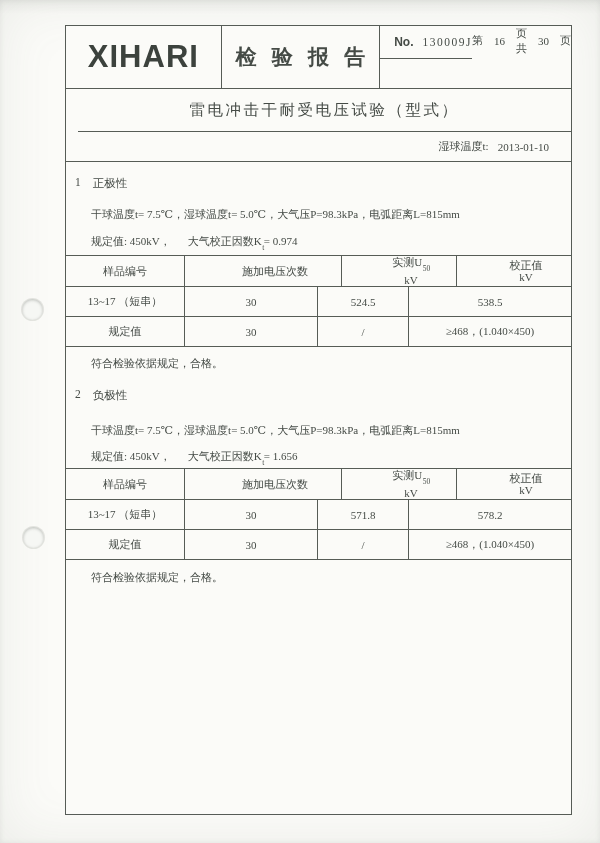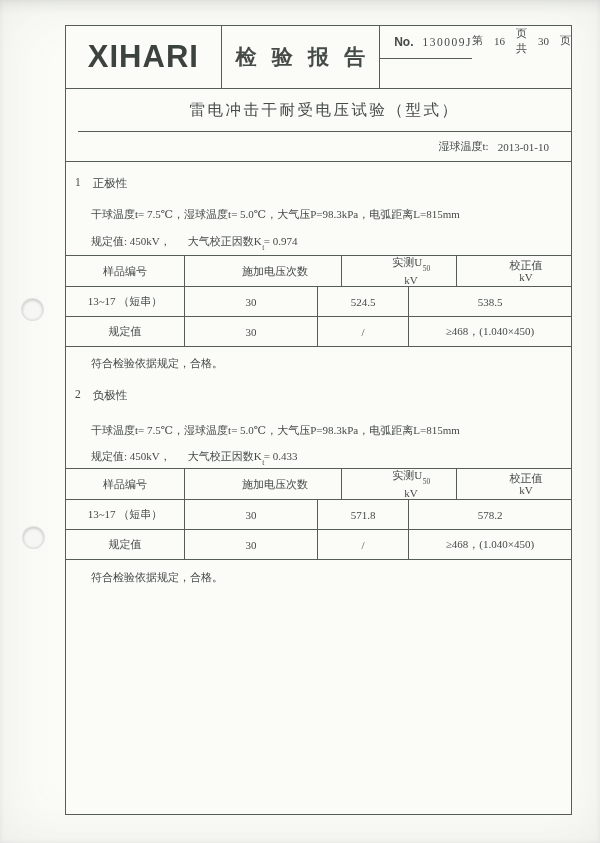--- a/index.html
+++ b/index.html
@@ -234,21 +234,21 @@
       <span>负极性</span>
     </div>
     <div class="cond-line" id="s2-cond">
       <span>干球温度t= 7.5℃，</span>
       <span>湿球温度t= 5.0℃，</span>
       <span>大气压P=98.3kPa，</span>
       <span>电弧距离L=815mm</span>
     </div>
     <div class="spec-line" id="s2-spec">
       <span>规定值: 450kV，</span>
-      <span><span>大气校正因数K</span><sub class="sm">t</sub><span>= 0.433</span></span>
+      <span><span>大气校正因数K</span><sub class="sm">t</sub><span>= 1.656</span></span>
     </div>
 
     <div class="tbl t2">
       <div class="tr h">
         <div>样品编号</div>
         <div>施加电压次数</div>
         <div>
             <span><span>实测U</span><sub class="sm">50</sub><br><span>kV</span></span>
           </div>
         <div>

